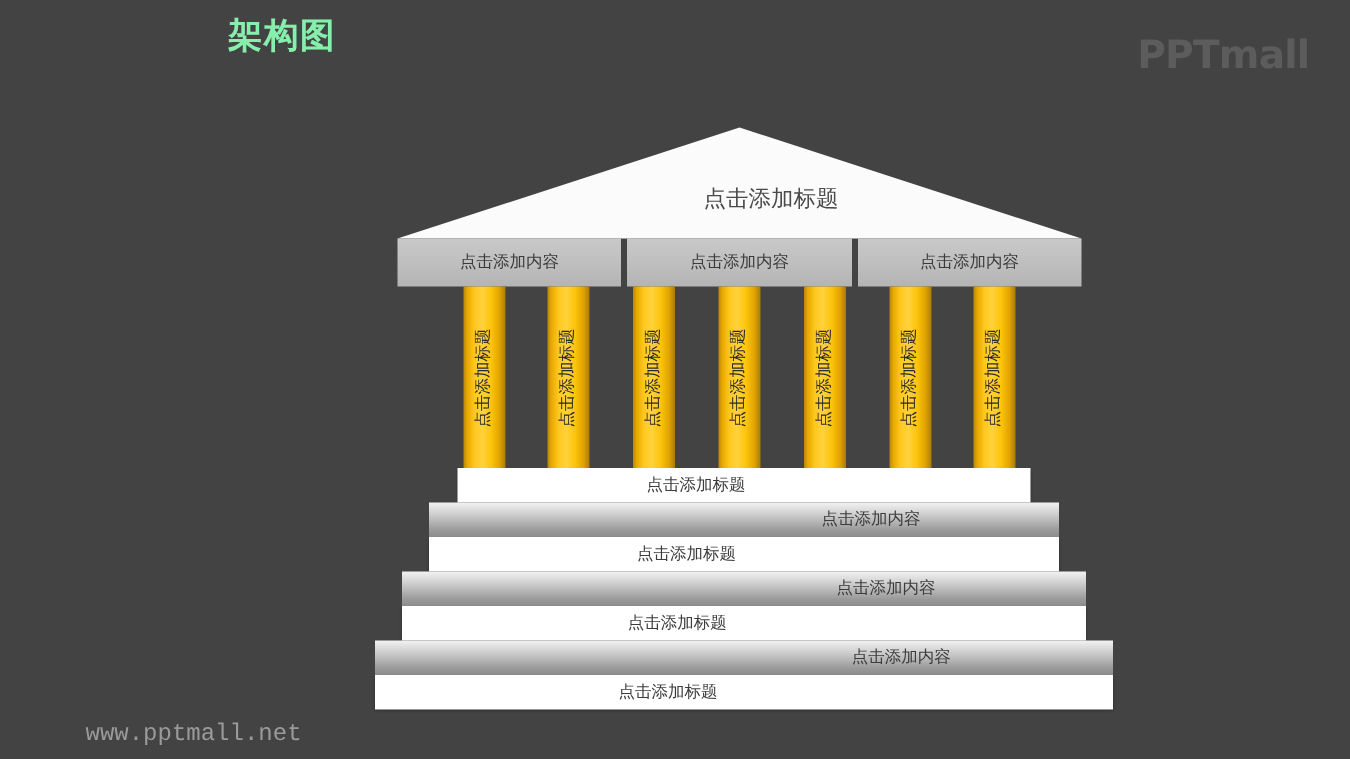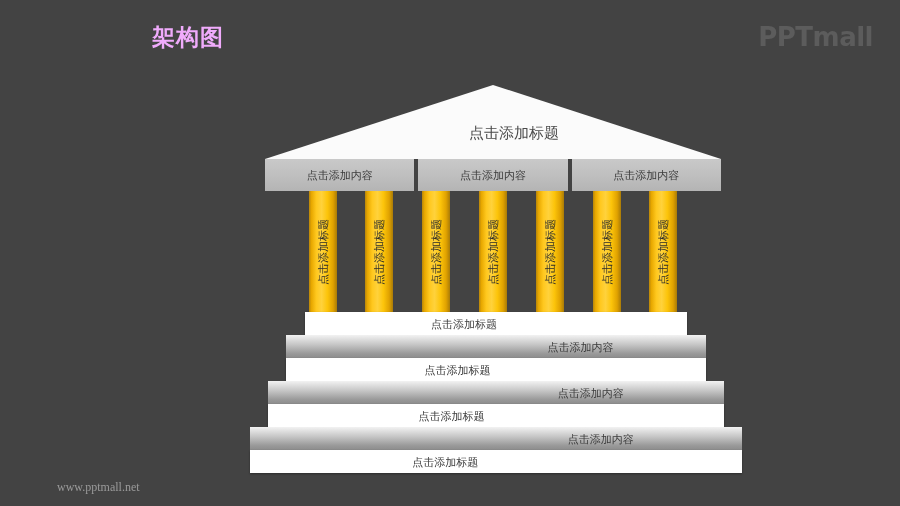--- a/index.html
+++ b/index.html
@@ -12,24 +12,24 @@
     background: #434343;
     font-family: "Liberation Sans", "DejaVu Sans", sans-serif;
     overflow: hidden;
     position: relative;
   }
 
   
   #page-title {
     position: absolute;
     left: 152px;
-    top: 26px;
+    top: 12px;
     font-size: 23px;
     font-weight: bold;
-    color: #f0abfc;
+    color: #86efac;
     letter-spacing: 1px;
     line-height: 1;
   }
   #brand-logo {
     position: absolute;
     right: 27px;
     top: 24px;
     font-size: 26px;
     font-weight: bold;
     color: #5c5c5c;
@@ -164,24 +164,24 @@
     white-space: nowrap;
   }
   .label-left  { left: 33%; }
   .label-right { right: 22%; }
 
   
   #footer-url {
     position: absolute;
     left: 57px;
     top: 481px;
-    font-size: 12px;
+    font-size: 16px;
     color: #9a9a9a;
     line-height: 1;
-    font-family: Liberation Serif, serif;
+    font-family: Liberation Mono, monospace;
   }
 </style>
 </head>
 <body>
 
 <div>
 
   <div id="page-title">架构图</div>
   <div id="brand-logo">PPTmall</div>
 

